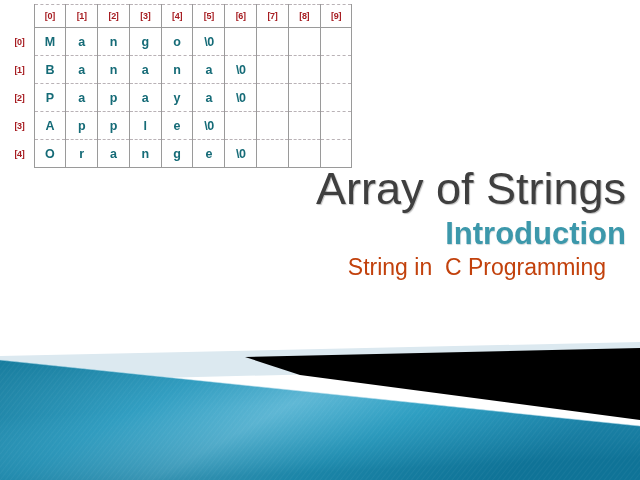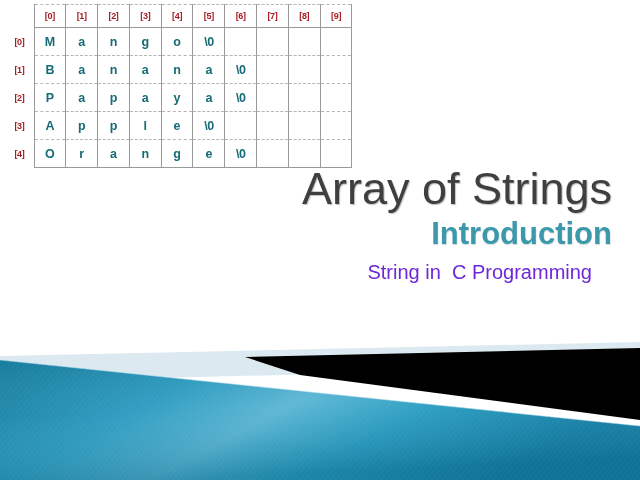--- a/index.html
+++ b/index.html
@@ -92,21 +92,21 @@
     border-bottom: 1px dashed #b9b2b6;
     background: #ffffff;
   }
   tr.data-row:first-of-type .cell { border-top: 1px solid #9a9a9a; }
   tr.data-row:last-of-type  .cell { border-bottom: 1px solid #9a9a9a; }
   .cell.esc { letter-spacing: -0.5px; }
 
   
   #title-block {
     position: absolute;
-    left: 0;
+    left: 14px;
     top: 166px;
     width: 612px;
     text-align: right;
   }
   #slide-title {
     font-size: 45px;
     font-weight: normal;
     color: #3f3f3f;
     letter-spacing: 0px;
     line-height: 1.04;
@@ -116,25 +116,24 @@
   #slide-subtitle {
     font-size: 31px;
     font-weight: bold;
     color: #3c98ab;
     line-height: 1.22;
     margin-top: 2px;
     text-shadow: 0.5px 0.5px 0.8px rgba(150,170,175,0.45);
     white-space: nowrap;
   }
   #slide-tagline {
-    font-size: 20px;
+    font-size: 23px;
     font-weight: normal;
-    color: #6d28d9;
+    color: #c2410c;
     line-height: 1.3;
-    margin-top: 6px;
     margin-right: 20px;
     white-space: pre;
   }
 
   
   #bottom-graphic {
     position: absolute;
     left: 0;
     top: 330px;
     width: 640px;

